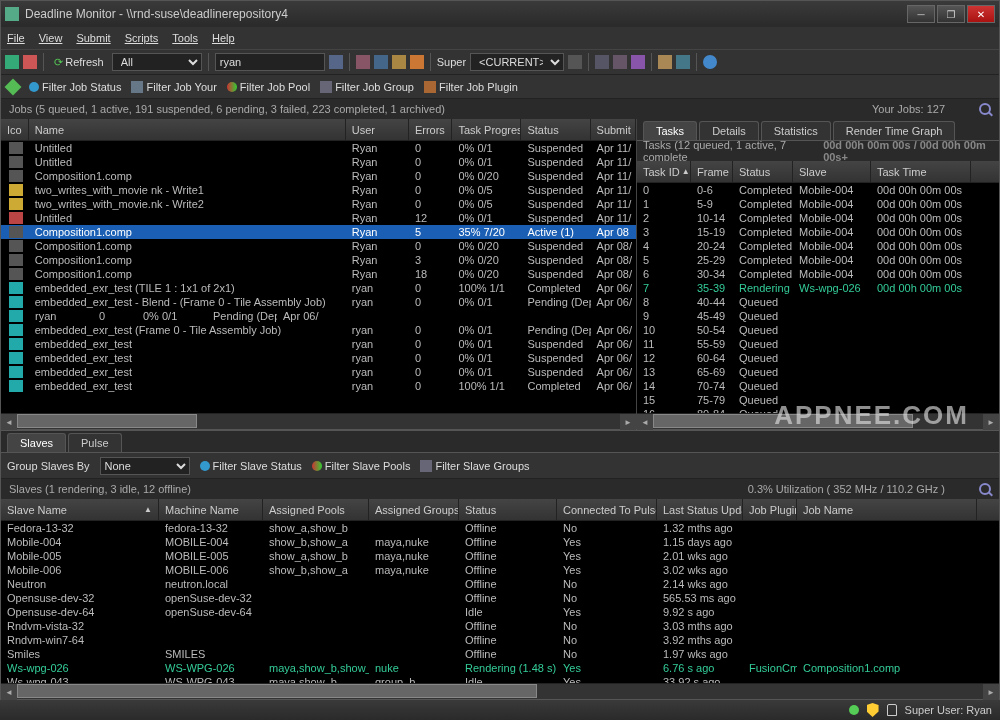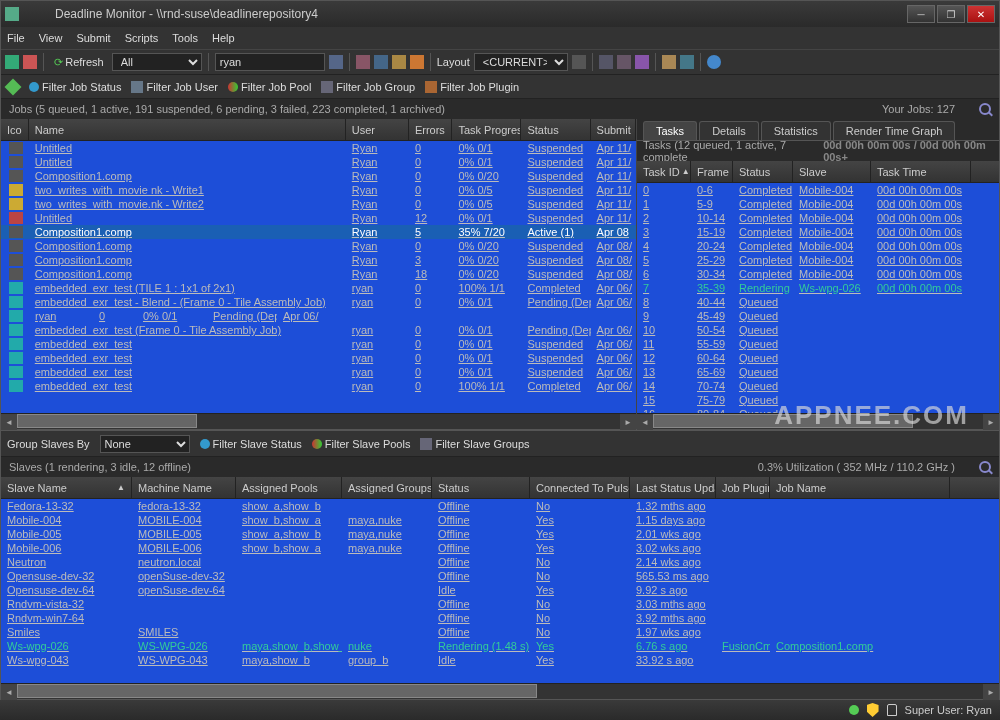--- a/index.html
+++ b/index.html
@@ -1,49 +1,49 @@
 <!DOCTYPE html>
 <html><head>
 <meta charset="utf-8">
 <style>
 * { margin:0; padding:0; box-sizing:border-box; font-family:"Segoe UI",Tahoma,sans-serif; font-size:11px; }
 body { width:1000px; height:720px; background:#000; overflow:hidden; }
 .window { width:1000px; height:700px; background:#2a2a2a; border:1px solid #555; display:flex; flex-direction:column; }
-.titlebar { height:26px; background:linear-gradient(#3a3a3a,#2a2a2a); display:flex; align-items:center; padding:0 4px; color:#ccc;gap:30px; }
+.titlebar { height:26px; background:linear-gradient(#3a3a3a,#2a2a2a); display:flex; align-items:center; padding:0 4px; color:#ccc; }
 .titlebar .icon-sq { width:14px; height:14px; background:#5a8; margin-right:6px; }
 .titlebar .title { flex:1; font-size:12px; }
 .winbtns { display:flex; gap:2px; }
 .winbtn { width:28px; height:18px; background:linear-gradient(#555,#333); border:1px solid #666; display:flex; align-items:center; justify-content:center; color:#ccc; font-size:10px; }
 .winbtn.close { background:linear-gradient(#c33,#a11); color:#fff; }
 .menubar { height:22px; background:#333; display:flex; align-items:center; padding:0 6px; gap:14px; color:#ddd; }
-.menubar span { cursor:default; }
+.menubar span { cursor:default;text-decoration:underline; }
 .toolbar { height:26px; background:#333; border-top:1px solid #444; border-bottom:1px solid #222; display:flex; align-items:center; padding:0 4px; gap:4px; color:#ddd; }
 .toolbar .tbtn { display:flex; align-items:center; gap:2px; padding:2px 4px; }
 .toolbar .tico { width:14px; height:14px; }
 .toolbar input, .toolbar select { background:#222; color:#ddd; border:1px solid #555; height:18px; padding:0 4px; font-size:11px; }
 .toolbar .sep { width:1px; height:18px; background:#555; margin:0 2px; }
 .filterbar { height:24px; background:#333; border-bottom:1px solid #222; display:flex; align-items:center; padding:0 6px; gap:10px; color:#ddd; }
 .filterbar .fitem { display:flex; align-items:center; gap:3px; }
 .dot { width:10px; height:10px; border-radius:50%; }
-.infobar { height:20px; background:#2a2a2a; display:flex; align-items:center; padding:0 8px; color:#aaa; gap:24px; }
+.infobar { height:20px; background:#2a2a2a; display:flex; align-items:center; padding:0 8px; color:#aaa; gap:34px; }
 .infobar .spacer { flex:1; }
 .mag { width:12px; height:12px; border:2px solid #88c; border-radius:50%; position:relative; }
 .mag::after { content:""; position:absolute; width:5px; height:2px; background:#88c; transform:rotate(45deg); bottom:-2px; right:-4px; }
 
 .split-h { flex:1; display:flex; min-height:0; }
 .jobs-pane { width:636px; display:flex; flex-direction:column; border-right:1px solid #444; }
 .tasks-pane { flex:1; display:flex; flex-direction:column; }
 .tabrow { height:22px; background:#2a2a2a; display:flex; align-items:flex-end; padding:0 6px; gap:2px; border-bottom:1px solid #555; }
 .tab { padding:3px 12px; background:#333; color:#ccc; border:1px solid #555; border-bottom:none; border-radius:3px 3px 0 0; }
 .tab.active { background:#444; color:#fff; }
 .task-info { height:20px; display:flex; align-items:center; padding:0 6px; color:#aaa; gap:10px; }
 .task-info .right { margin-left:auto; color:#888;font-weight:bold; }
 .grid-head { height:22px; background:linear-gradient(#444,#333); display:flex; border-bottom:1px solid #222; color:#ccc; }
 .grid-head > div { padding:4px 6px; border-right:1px solid #222; overflow:hidden; white-space:nowrap; display:flex; align-items:center; gap:2px; }
-.grid-body { flex:1; overflow:auto; background:#1d4ed8; color:#bbb;text-decoration:underline; }
+.grid-body { flex:1; overflow:auto; background:#000000; color:#bbb; }
 .row { display:flex; height:14px; align-items:center; font-size:10.5px; }
 .row > div { padding:0 6px; overflow:hidden; white-space:nowrap; }
 .row.selected { background:#1a5fb4; color:#fff; }
 .row.green { color:#3c9; font-weight:500; }
 .icon-cell { width:14px; height:12px; margin:0 2px; }
 .scroll-h { height:16px; background:#333; border-top:1px solid #222; position:relative; display:flex; }
 .scroll-h .thumb { height:14px; background:#666; border:1px solid #888; position:absolute; }
 .scroll-h .arr { width:16px; height:16px; background:#444; color:#aaa; display:flex; align-items:center; justify-content:center; font-size:8px; }
 
 .slaves-section { height:270px; display:flex; flex-direction:column; border-top:2px solid #555; }
@@ -51,21 +51,21 @@
 .statusbar { height:20px; background:linear-gradient(#3a3a3a,#2a2a2a); display:flex; align-items:center; padding:0 8px; color:#ccc; justify-content:flex-end; gap:8px; }
 .shield { width:12px; height:14px; background:#fc3; clip-path:polygon(50% 0,100% 15%,100% 60%,50% 100%,0 60%,0 15%); }
 .lock { width:10px; height:12px; border:1px solid #ccc; border-radius:2px 2px 0 0; position:relative; }
 .watermark { position:absolute; right:31px; top:400px; font-size:26px; font-weight:700; color:rgba(220,220,220,0.65); letter-spacing:2px; font-family:Impact,sans-serif; pointer-events:none; }
 
 
 .jc0{width:28px}.jc1{width:322px}.jc2{width:64px}.jc3{width:44px}.jc4{width:70px}.jc5{width:70px}.jc6{width:46px}
 
 .tc0{width:54px}.tc1{width:42px}.tc2{width:60px}.tc3{width:78px}.tc4{width:100px}
 
-.sc0{width:131px}.sc1{width:104px}.sc2{width:106px}.sc3{width:90px}.sc4{width:98px}.sc5{width:100px}.sc6{width:86px}.sc7{width:54px}.sc8{width:180px}
+.sc0{width:158px}.sc1{width:104px}.sc2{width:106px}.sc3{width:90px}.sc4{width:98px}.sc5{width:100px}.sc6{width:86px}.sc7{width:54px}.sc8{width:180px}
 .tri { font-size:8px; }
 </style>
 </head>
 <body>
 
 <div class="window">
   <div class="titlebar">
     <div class="icon-sq"></div>
     <div class="title">Deadline Monitor - \\rnd-suse\deadlinerepository4</div>
     <div class="winbtns">
@@ -95,21 +95,21 @@
     <select style="width:90px"><option>All</option></select>
     <div class="sep"></div>
     <input style="width: 110px;" value="ryan">
     <div class="tico" style="background:#568"></div>
     <div class="sep"></div>
     <div class="tico" style="background:#856"></div>
     <div class="tico" style="background:#468"></div>
     <div class="tico" style="background:#a84"></div>
     <div class="tico" style="background:#c73"></div>
     <div class="sep"></div>
-    <span>Layout</span>
+    <span>Super</span>
     <select style="width:94px"><option>&lt;CURRENT&gt;</option></select>
     <div class="tico" style="background:#555"></div>
     <div class="sep"></div>
     <div class="tico" style="background:#556"></div>
     <div class="tico" style="background:#656"></div>
     <div class="tico" style="background:#85a"></div>
     <div class="sep"></div>
     <div class="tico" style="background:#a85"></div>
     <div class="tico" style="background:#478"></div>
     <div class="sep"></div>
@@ -117,21 +117,21 @@
   </div>
 
   <div class="filterbar">
     <div class="tico" style="background:#5b5;width:12px;height:12px;transform:rotate(45deg)"></div>
     <div class="fitem">
         <div class="dot" style="background:#39c"></div>
         <span>Filter Job Status</span>
       </div>
     <div class="fitem">
         <div class="tico" style="background:#678;width:12px;height:12px"></div>
-        <span>Filter Job User</span>
+        <span>Filter Job Your</span>
       </div>
     <div class="fitem">
         <div class="dot" style="background:linear-gradient(90deg,#c33,#3c3)"></div>
         <span>Filter Job Pool</span>
       </div>
     <div class="fitem">
         <div class="tico" style="background:#667;width:12px;height:12px"></div>
         <span>Filter Job Group</span>
       </div>
     <div class="fitem">
@@ -509,20 +509,24 @@
         </div>
       <div class="scroll-h">
         <div class="arr">◄</div>
           <div class="thumb" style="left:16px;width:260px"></div>
           <div class="arr" style="margin-left:auto">►</div>
       </div>
     </div>
   </div>
 
   <div class="slaves-section">
+    <div class="tabrow">
+      <div class="tab active">Slaves</div>
+      <div class="tab">Pulse</div>
+    </div>
     <div class="filterbar" style="height:26px">
       <span>Group Slaves By</span>
       <select style="background:#222;color:#ddd;border:1px solid #555;width:90px;height:18px"><option>None</option></select>
       <div class="fitem">
           <div class="dot" style="background:#39c"></div>
           <span>Filter Slave Status</span>
         </div>
       <div class="fitem">
           <div class="dot" style="background:linear-gradient(90deg,#c33,#3c3)"></div>
           <span>Filter Slave Pools</span>

